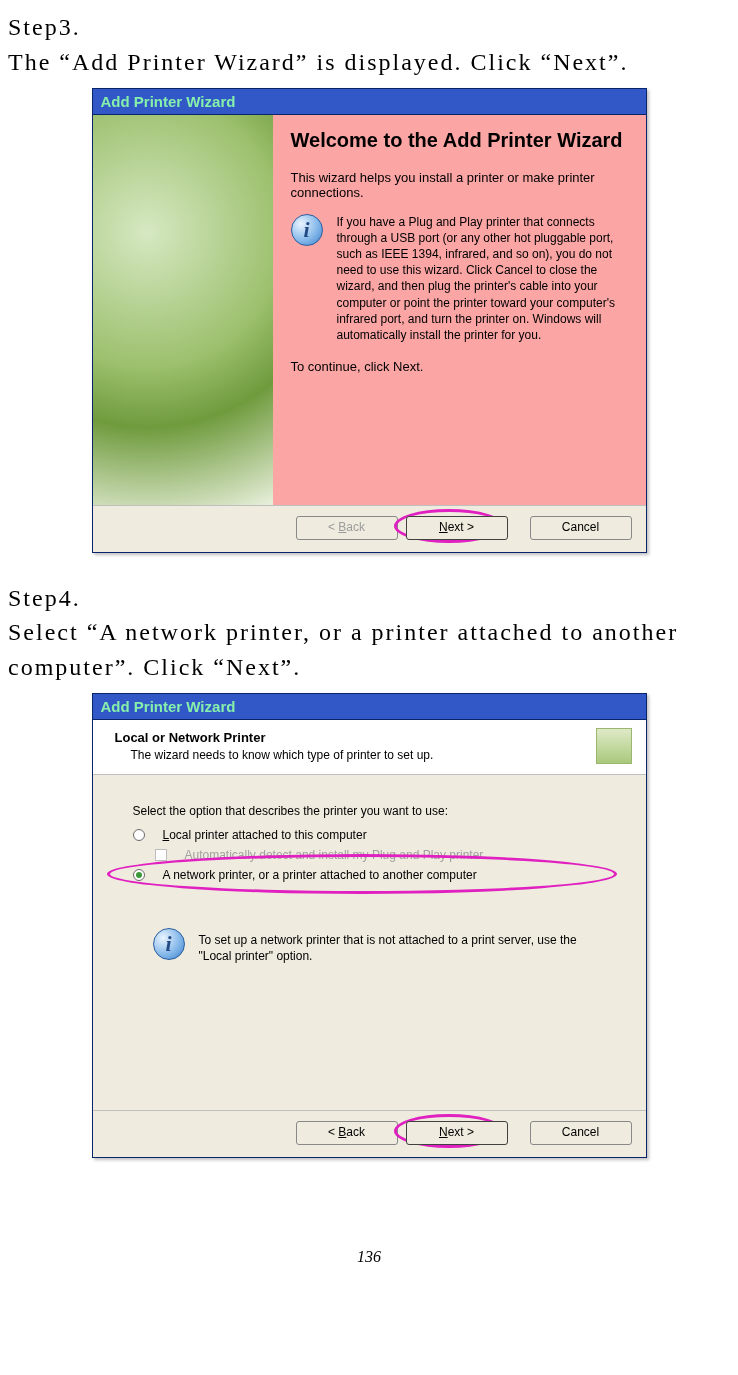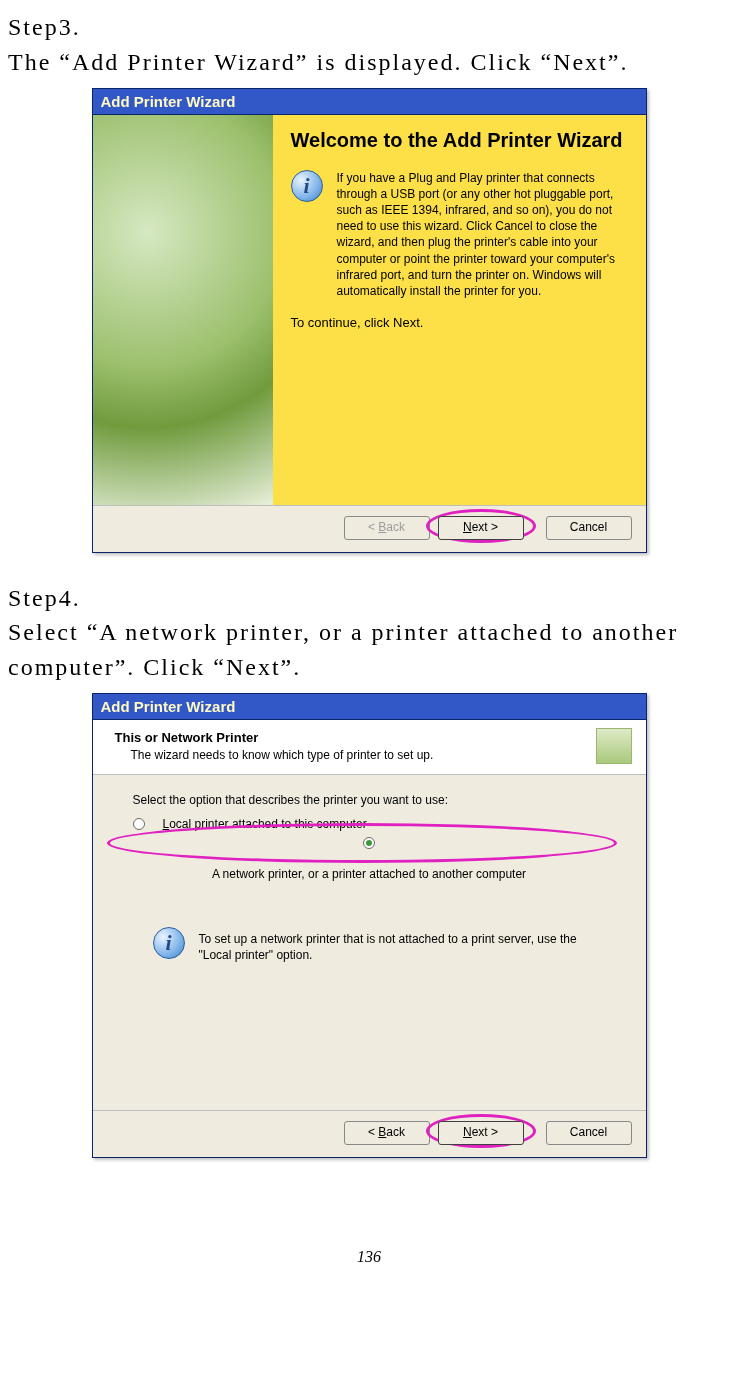--- a/index.html
+++ b/index.html
@@ -35,40 +35,40 @@
   .dialog {
     width: 555px;
     background: #efebde;
     border: 1px solid #0a246a;
     font-family: Tahoma, sans-serif;
     box-shadow: 2px 2px 3px rgba(0,0,0,0.25);
   }
   .titlebar {
     background: linear-gradient(#2a5abd, #2a5abd 50%, #4a7be0);
     background: #3158c6;
-    color: #fef9c3;
+    color: #86efac;
     font-size: 15px;
     font-weight: bold;
     padding: 4px 8px;
     border-bottom: 1px solid #0a246a;
   }
   .d1-body {
     display: flex;
     height: 390px;
     background: #efebde;
   }
   .d1-left {
     width: 180px;
     flex: none;
     background: linear-gradient(160deg, #cde0b8 0%, #a6c87a 40%, #7fb04d 60%, #eef3e6 100%);
     background: radial-gradient(circle at 30% 30%, #d6e8c2 0%, #9cc06d 45%, #6f9b3d 65%, #e9f0dc 100%);
   }
   .d1-right {
     flex: 1;
-    background: #fde047;
+    background: #fca5a5;
     padding: 14px 14px 10px 18px;
     color: #000;
     font-size: 13px;
   }
   .d1-welcome {
     font-size: 20px;
     font-weight: bold;
     line-height: 1.15;
     margin-bottom: 18px;
   }
@@ -100,21 +100,21 @@
   .d1-continue { font-size: 13px; }
   .btn-bar {
     border-top: 1px solid #bfbfbf;
     background: #efebde;
     padding: 10px 14px 12px;
     display: flex;
     justify-content: flex-end;
     gap: 8px;
   }
   .btn {
-    width: 86px;
+    width: 102px;
     height: 24px;
     font-family: Tahoma, sans-serif;
     font-size: 12px;
     background: #efebde;
     border: 1px solid #888;
     border-radius: 3px;
     text-align: center;
     line-height: 20px;
     position: relative;
   }
@@ -145,21 +145,21 @@
   .d2-sub { font-size: 12px; margin-left: 16px; margin-top: 3px; }
   .d2-icon {
     position: absolute;
     right: 14px; top: 8px;
     width: 36px; height: 36px;
     background: linear-gradient(#dfeac8, #a9c97c);
     border: 1px solid #9ab66f;
   }
   .d2-content {
     flex: 1;
-    padding: 18px 40px 10px 40px;
+    padding: 29px 40px 10px 40px;
     font-size: 12px;
     position: relative;
   }
   .opt {
     display: flex;
     align-items: center;
     gap: 18px;
     margin: 6px 0;
     font-size: 12px;
     position: relative;
@@ -184,21 +184,21 @@
     width: 12px; height: 12px;
     border: 1px solid #bdbdbd;
     background: #fff;
     flex: none;
   }
   .opt .ul { text-decoration: underline; }
   .sub-opt {
     margin-left: 22px;
     color: #a0a0a0;
   }
-  .network-opt { margin-left: 0; flex-direction: column; }
+  .network-opt { margin-left: 0; }
   .net-ellipse {
     position: absolute;
     left: -26px; top: -14px;
     width: 510px; height: 40px;
     border: 3px solid #e020c0;
     border-radius: 50%;
     pointer-events: none;
   }
   .d2-note {
     display: flex;
@@ -221,20 +221,21 @@
   <div class="step-text justify">The “Add Printer Wizard” is displayed. Click “Next”.</div>
 </div>
 
 <div class="fig-wrap">
   <div class="dialog">
     <div class="titlebar">Add Printer Wizard</div>
     <div class="d1-body">
       <div class="d1-left"></div>
       <div class="d1-right">
         <div class="d1-welcome">Welcome to the Add Printer Wizard</div>
+        <div class="d1-intro">This wizard helps you install a printer or make printer connections.</div>
         <div class="info-block">
           <div class="info-icon">i</div>
           <div class="info-text">If you have a Plug and Play printer that connects through a USB port (or any other hot pluggable port, such as IEEE 1394, infrared, and so on), you do not need to use this wizard. Click Cancel to close the wizard, and then plug the printer's cable into your computer or point the printer toward your computer's infrared port, and turn the printer on. Windows will automatically install the printer for you.</div>
         </div>
         <div class="d1-continue">To continue, click Next.</div>
       </div>
     </div>
     <div class="btn-bar">
       <div class="btn-slot">
         <div class="btn" data-disabled="true">&lt;&nbsp;<span class="ul">B</span>ack</div>
@@ -253,32 +254,36 @@
 <div class="step-row">
   <div class="step-label">Step4.</div>
   <div class="step-text">Select “A network printer, or a printer attached to another computer”. Click “Next”.</div>
 </div>
 
 <div class="fig-wrap">
   <div class="dialog">
     <div class="titlebar">Add Printer Wizard</div>
     <div class="d2-body">
       <div class="d2-header">
-        <div class="d2-title">This or Network Printer</div>
+        <div class="d2-title">Local or Network Printer</div>
         <div class="d2-sub">The wizard needs to know which type of printer to set up.</div>
         <div class="d2-icon"></div>
       </div>
       <div class="d2-content">
         <div style="margin-bottom:10px;">Select the option that describes the printer you want to use:</div>
 
         <div class="opt">
           <span class="radio"></span>
           <span><span class="ul">L</span>ocal printer attached to this computer</span>
         </div>
 
+        <div class="opt sub-opt">
+          <span class="checkbox"></span>
+          <span><span class="ul">A</span>utomatically detect and install my Plug and Play printer</span>
+        </div>
 
         <div class="opt network-opt" style="margin-top:4px;">
           <span class="net-ellipse"></span>
           <span class="radio checked"></span>
           <span>A network printer, or a printer attached to another computer</span>
         </div>
 
         <div class="d2-note">
           <div class="info-icon">i</div>
           <div class="info-text" style="margin-top:4px;">To set up a network printer that is not attached to a print server, use the "Local printer" option.</div>

